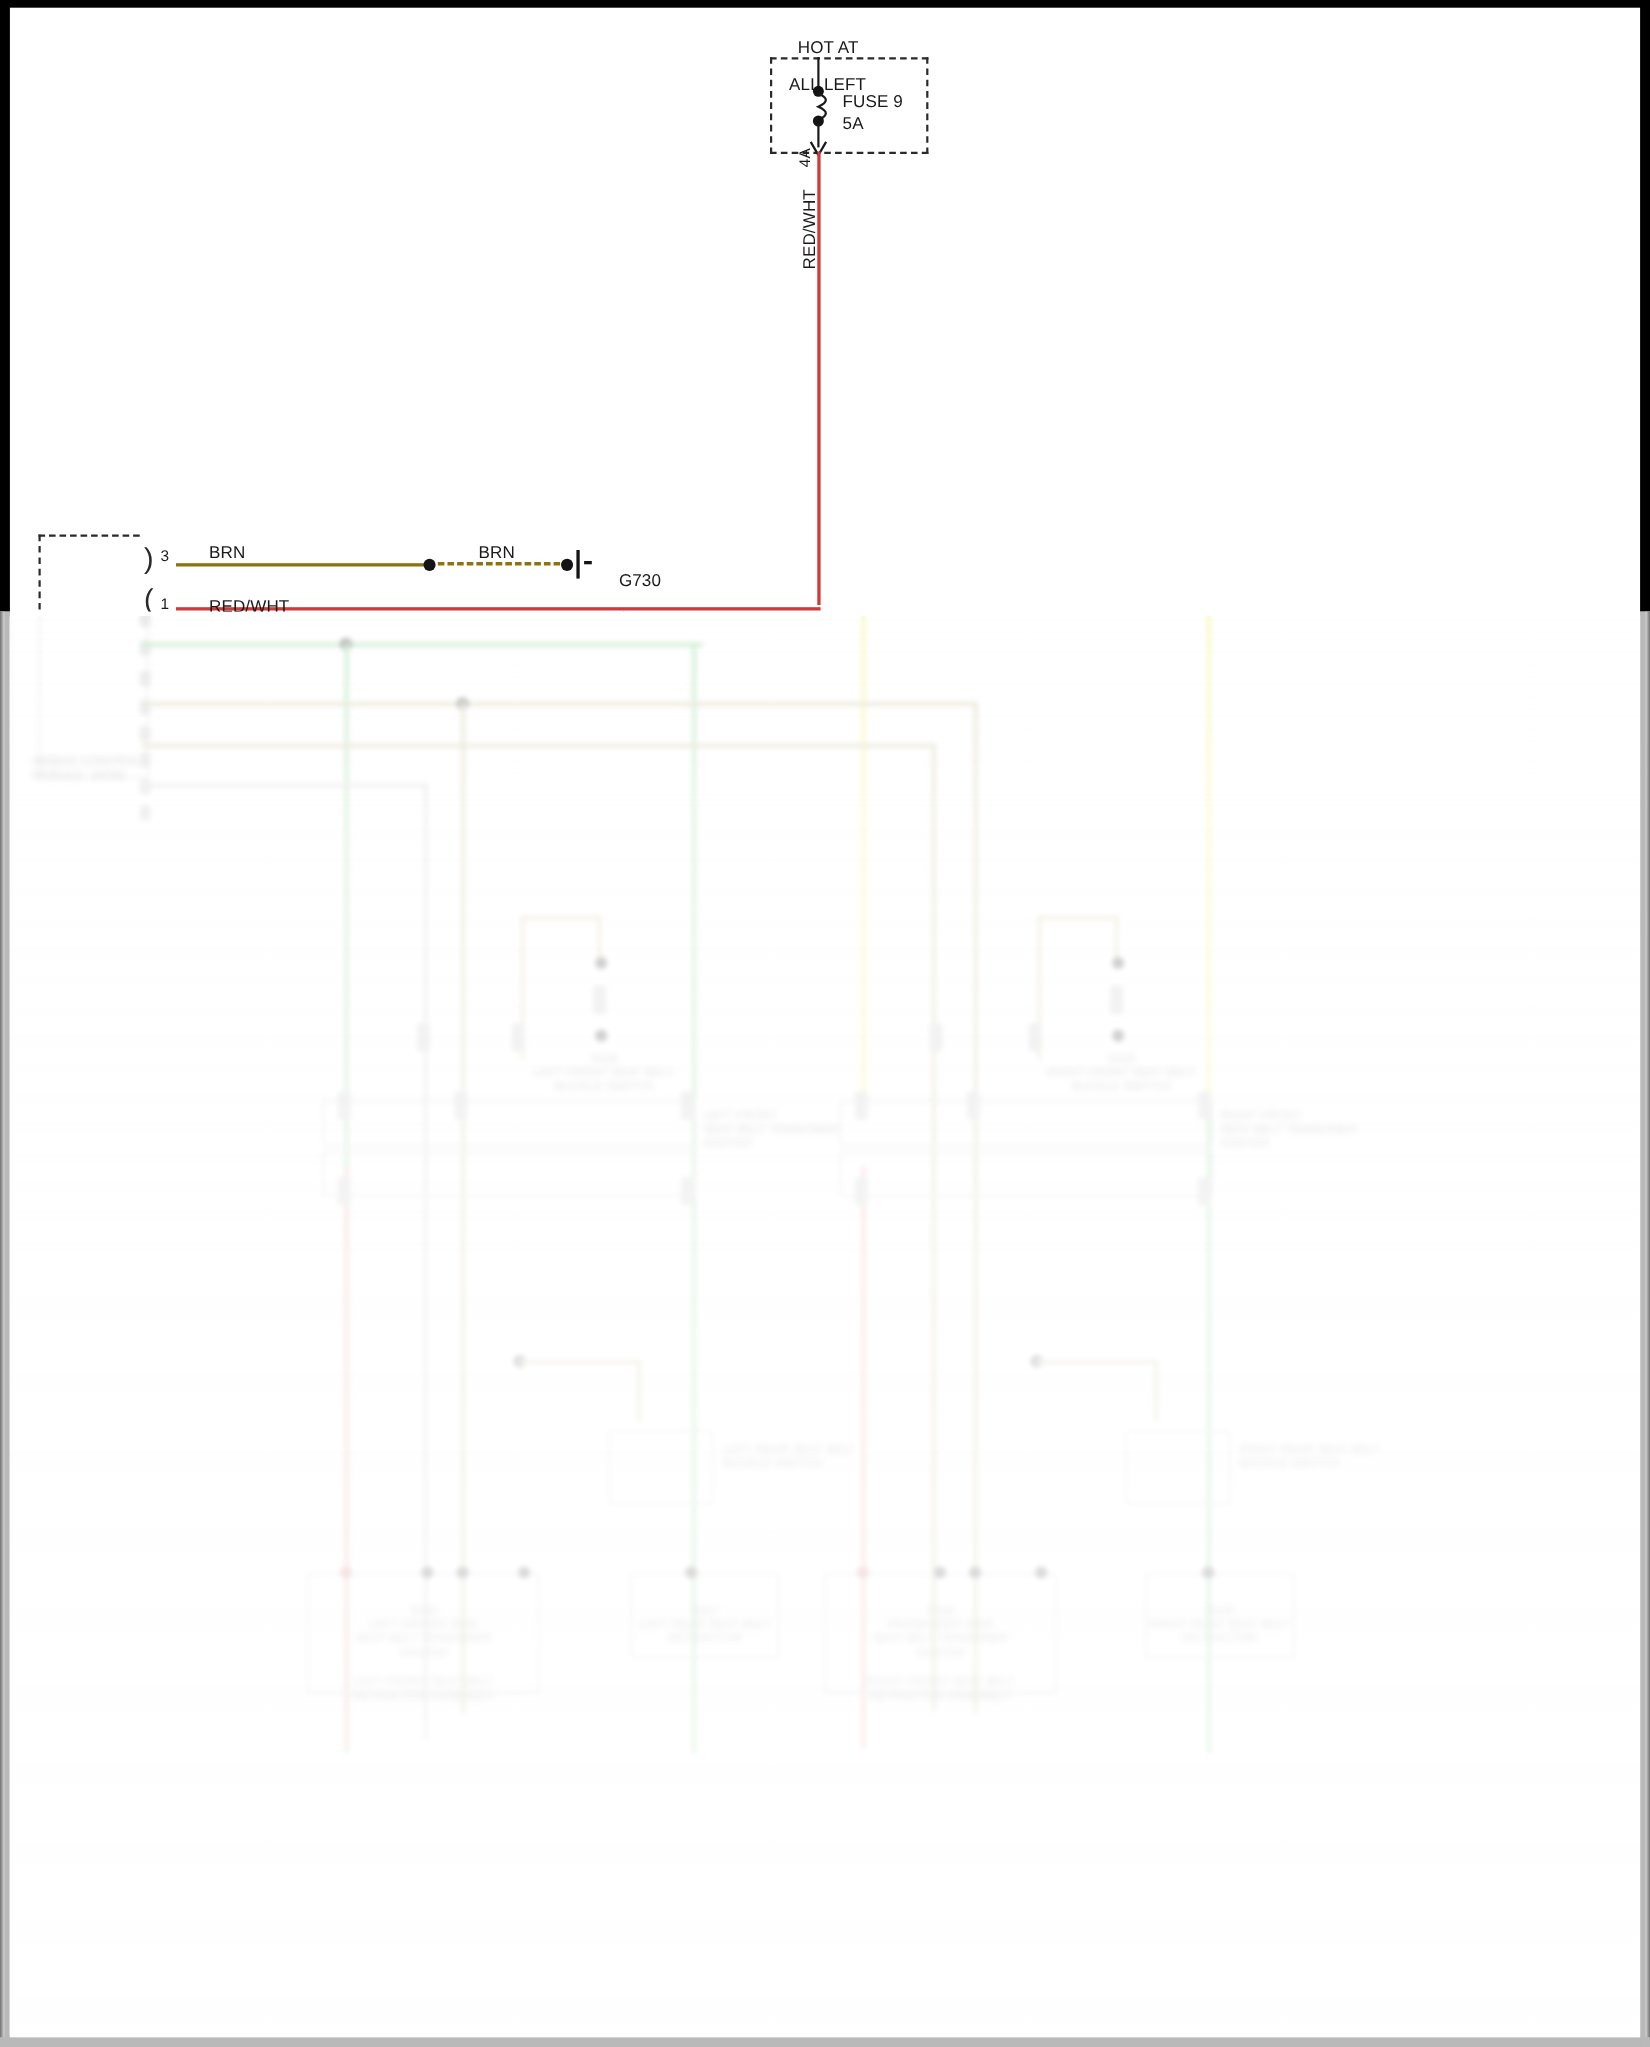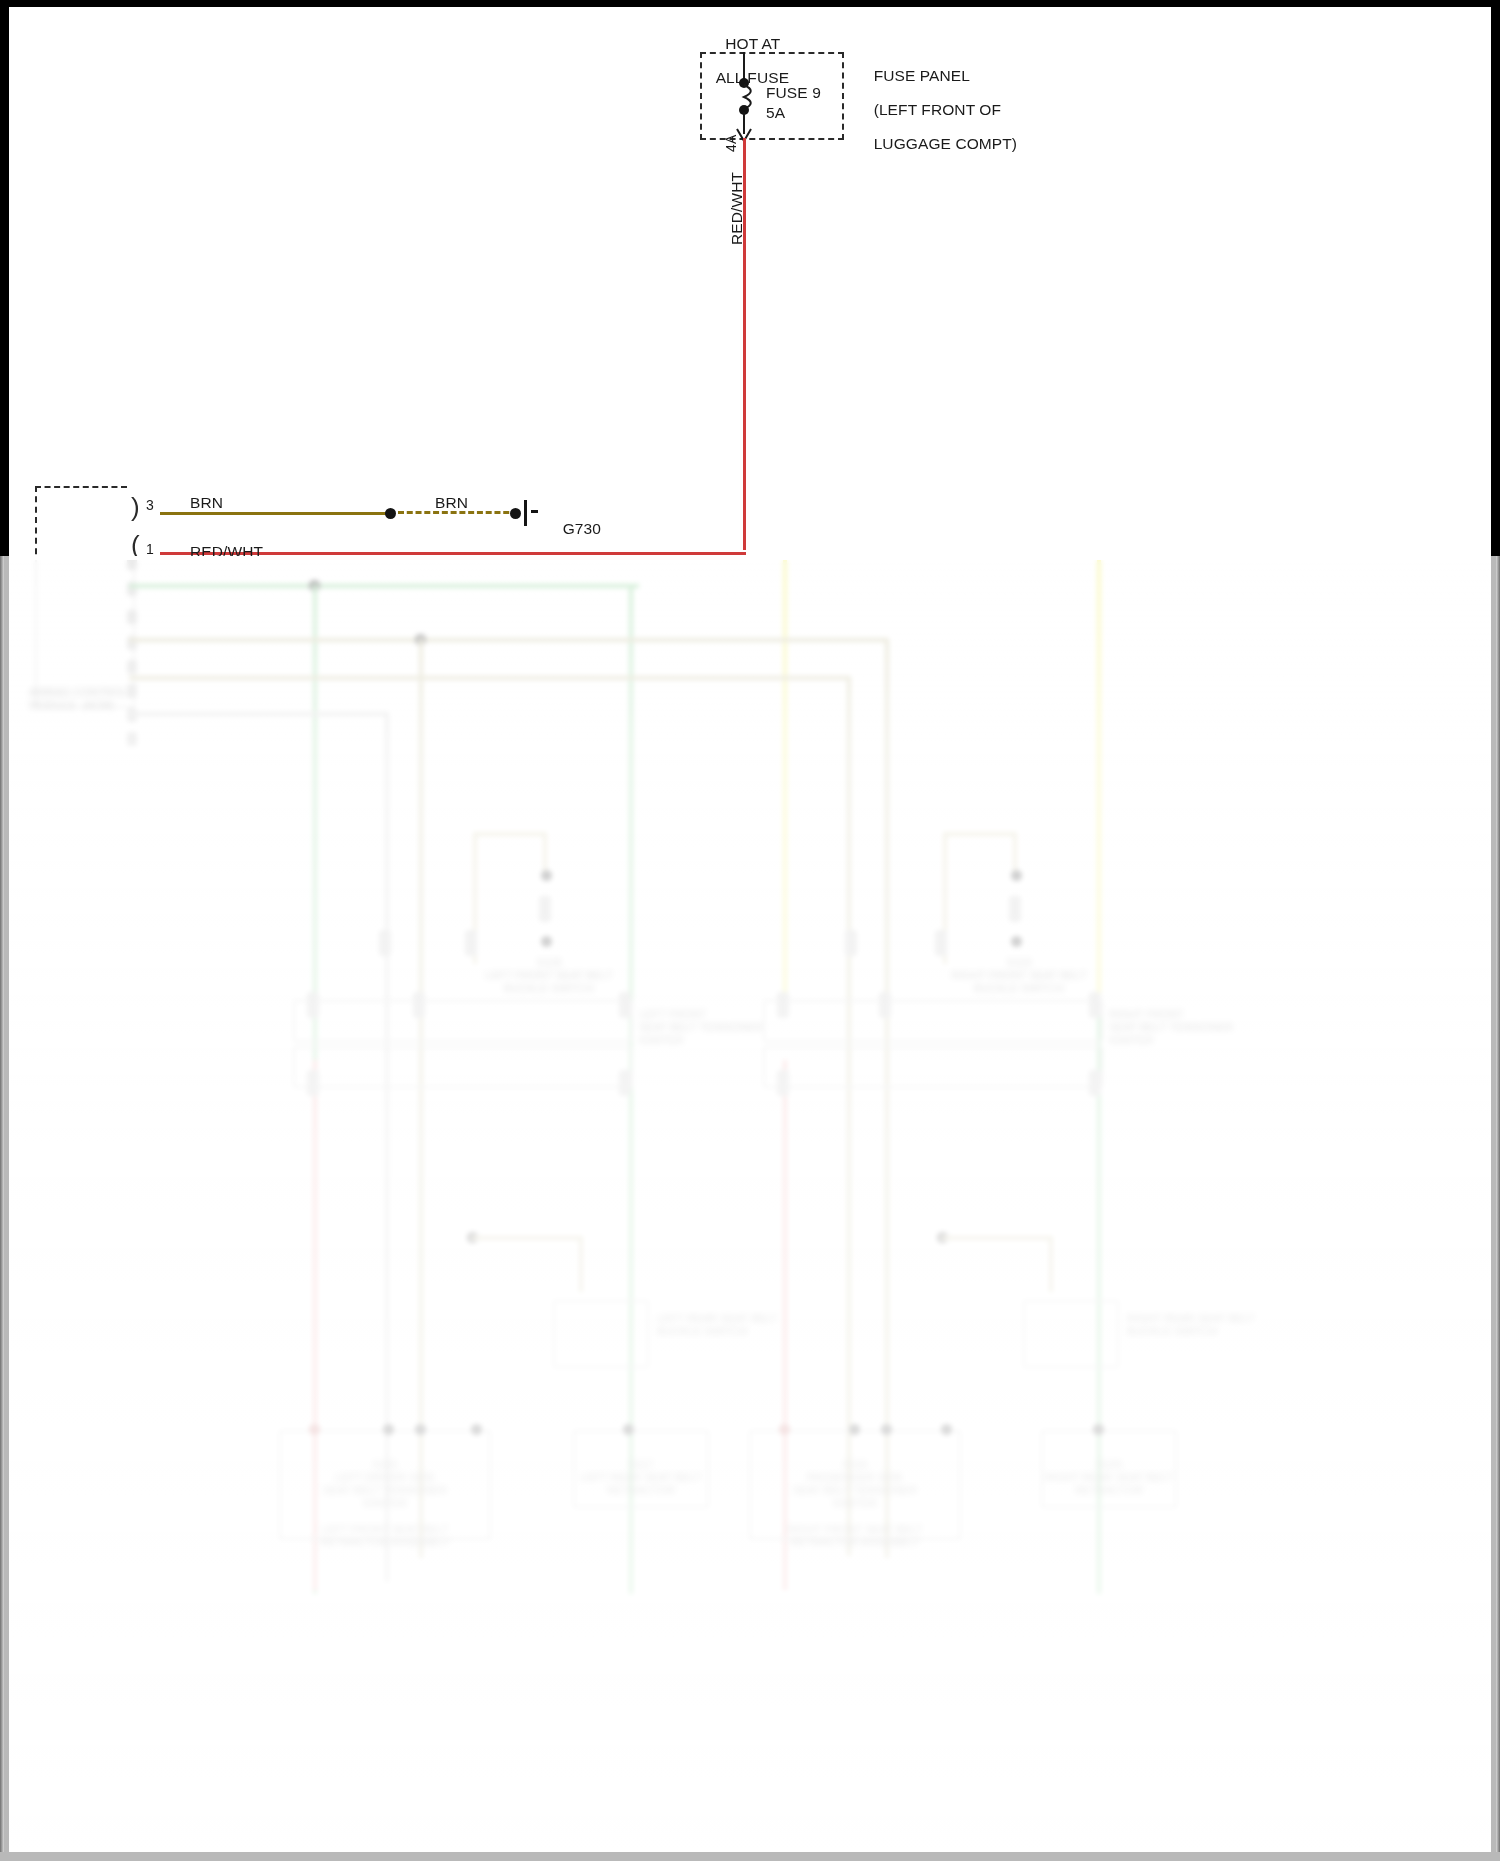--- a/index.html
+++ b/index.html
@@ -121,41 +121,36 @@
 </style>
 </head>
 <body>
 
 <div id="page">
 
   <div class="frame-top"></div>
 
   <div class="lbl" style="left:744px;top:18px;transform:translateX(-50%);text-align:center;">
     <span>HOT AT</span><br>
-    <span>ALL FUSE</span>
+    <span>ALL LEFT</span>
   </div>
 
   <div class="dashbox" style="left:700px;top:52px;width:144px;height:88px;"></div>
 
   <div class="wire v w-blk" style="left:743px;top:52px;height:30px;width:2px;background:#1a1a1a;"></div>
 
   <div class="dot" style="left:739px;top:78px;width:10px;height:10px;"></div>
   <svg class="fuse-sq" style="left:737px;top:84px;" width="22" height="26" viewBox="0 0 22 26">
     <path d="M7,1 C16,5 16,9 7,13 C16,17 16,21 7,25" fill="none" stroke="#1a1a1a" stroke-width="2"></path>
   </svg>
   <div class="dot" style="left:739px;top:105px;width:10px;height:10px;"></div>
 
   <div class="lbl" style="left:766px;top:84px;">FUSE 9</div>
   <div class="lbl" style="left:766px;top:104px;">5A</div>
 
-  <div class="lbl" style="left:856px;top:50px;">
-    <span>FUSE PANEL</span><br>
-    <span>(LEFT FRONT OF</span><br>
-    <span>LUGGAGE COMPT)</span>
-  </div>
 
   <div class="wire v" style="left:743px;top:112px;height:22px;width:2px;background:#1a1a1a;"></div>
   <svg style="position:absolute;left:735px;top:126px;" width="18" height="16" viewBox="0 0 18 16">
     <path d="M9,15 L2,3 M9,15 L16,3" fill="none" stroke="#1a1a1a" stroke-width="2"></path>
   </svg>
 
   <div class="lbl small" style="left:723px;top:152px;transform:rotate(-90deg);transform-origin:left top;">4A</div>
 
   <div class="wire v w-red" style="left:743px;top:138px;height:412px;"></div>
 

